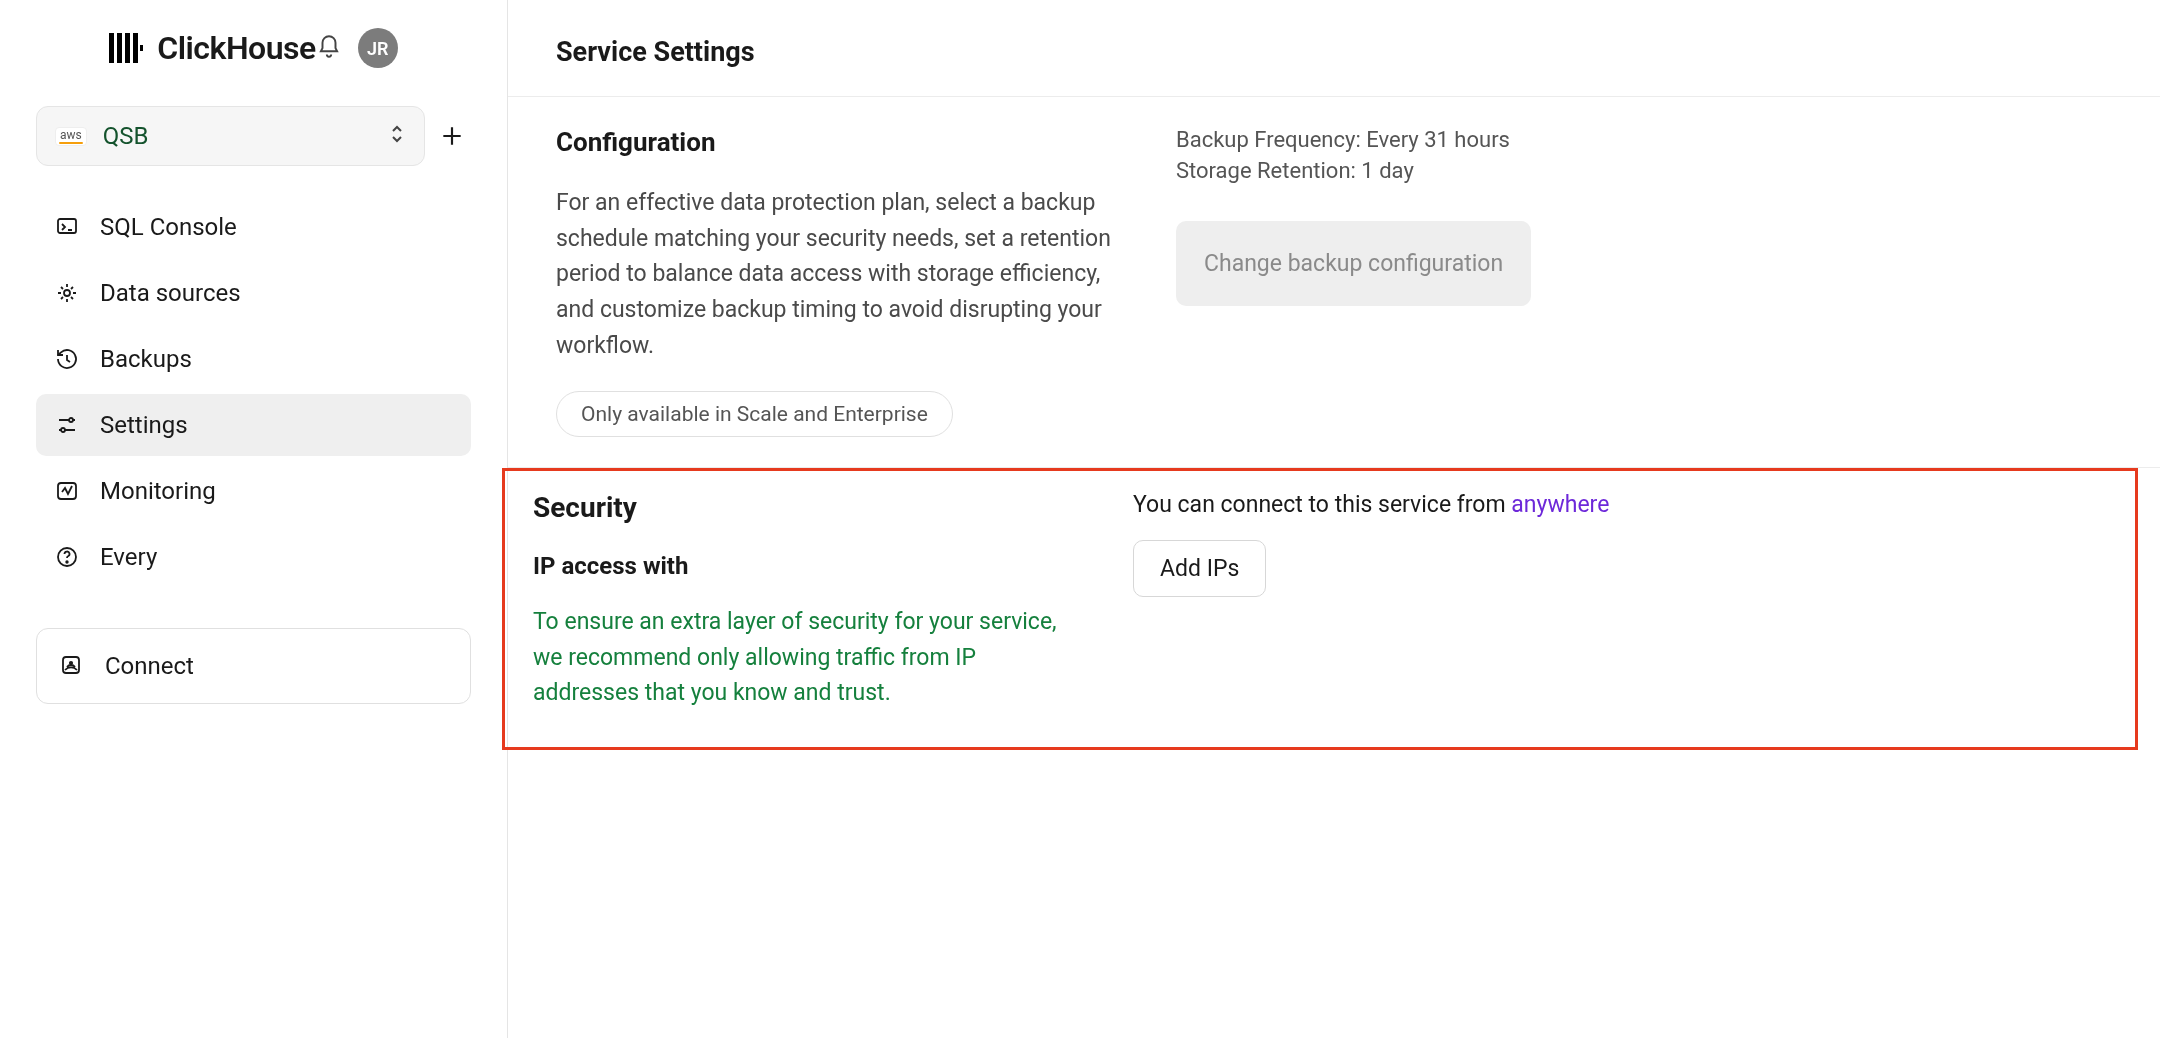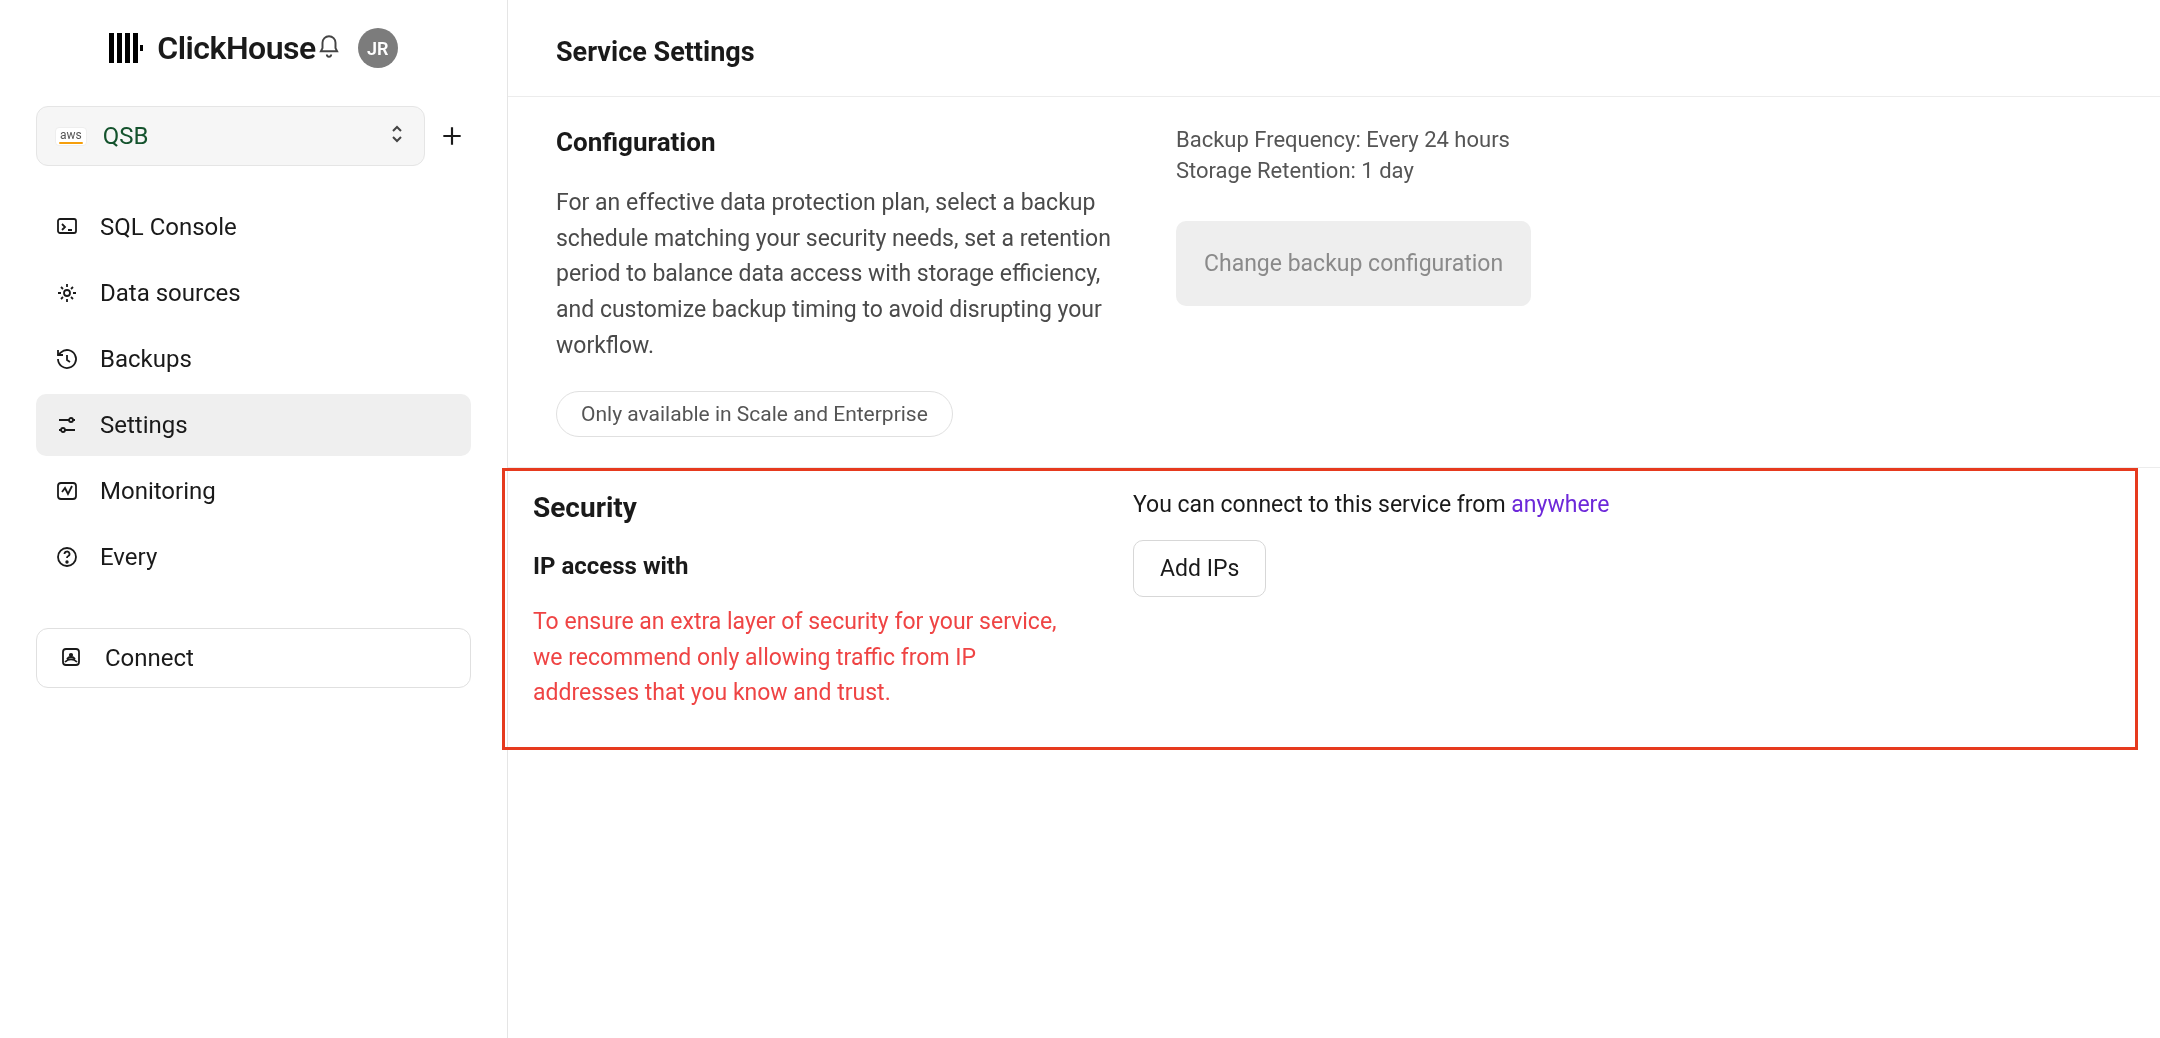--- a/index.html
+++ b/index.html
@@ -105,21 +105,21 @@
     font-size: 20px;
     padding: 4px 16px;
     border-radius: 999px;
     margin-left: 8px;
   }
 
   .connect-btn {
     margin-top: 10px;
     border:1px solid #e0e0e0;
     border-radius: 12px;
-    height: 60px;
+    height: 76px;
     display:flex; align-items:center; gap: 20px;
     padding: 0 22px;
     font-size: 24px;
     cursor:pointer;
   }
   .connect-btn .icon { width:26px; height:26px; }
 
   
   .main { flex:1; display:flex; flex-direction:column; }
   .page-header {
@@ -169,21 +169,21 @@
   .security-box {
     border: 3px solid #e63a1e;
     padding: 20px 28px 36px 28px;
     display:flex;
     gap: 60px;
   }
   .sec-left { width: 540px; }
   .sec-right { flex:1; }
   .sec-left h2 { font-size: 28px; font-weight: 700; margin-bottom: 28px; }
   .sec-left h3 { font-size: 24px; font-weight: 700; margin-bottom: 24px; }
-  .sec-left p { font-size: 23px; line-height:1.55; color:#ef4444; }
+  .sec-left p { font-size: 23px; line-height:1.55; color:#15803d; }
   .connect-line { font-size: 23px; color:#1a1a1a; margin-bottom: 22px;}
   .connect-line a { color:#6d28d9; text-decoration:none; }
   .outline-btn {
     display:inline-block;
     border:1px solid #d7d7d7;
     background:#fff;
     border-radius: 10px;
     padding: 14px 26px;
     font-size: 23px;
     cursor:pointer;
@@ -314,21 +314,21 @@
 
   <section class="section">
     <div class="section-left">
       <h2>Configuration</h2>
       <p class="desc">For an effective data protection plan, select a backup schedule matching your security needs, set a retention period to balance data access with storage efficiency, and customize backup timing to avoid disrupting your workflow.</p>
       <span class="pill">Only available in Scale and Enterprise</span>
     </div>
     <div class="section-right">
       <div class="kv">
         <span>Backup Frequency:</span>
-        <span class="val">Every 24 hours</span>
+        <span class="val">Every 31 hours</span>
       </div>
       <div class="kv">
         <span>Storage Retention:</span>
         <span class="val">1 day</span>
       </div>
       <div class="disabled-btn">Change backup configuration</div>
     </div>
   </section>
 
   <div class="security-wrap">

